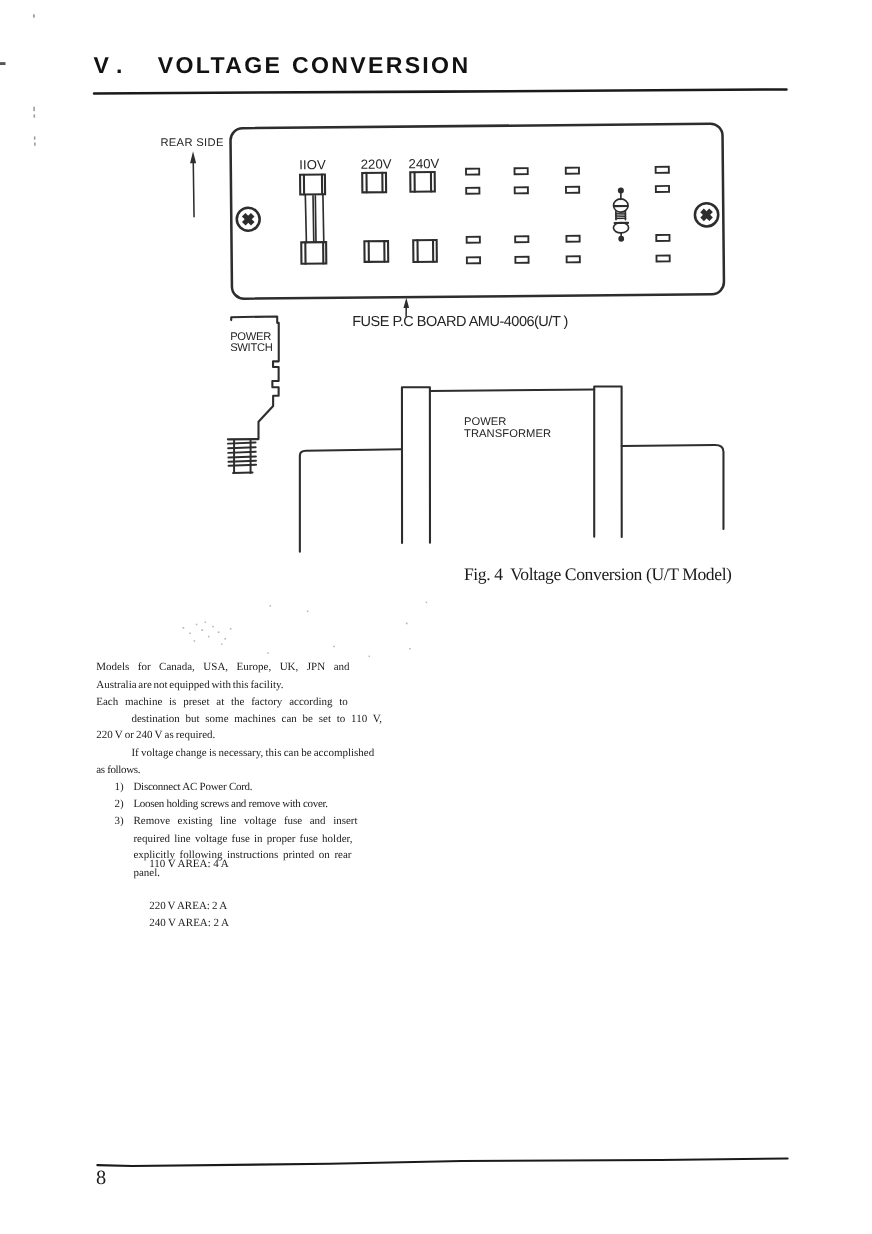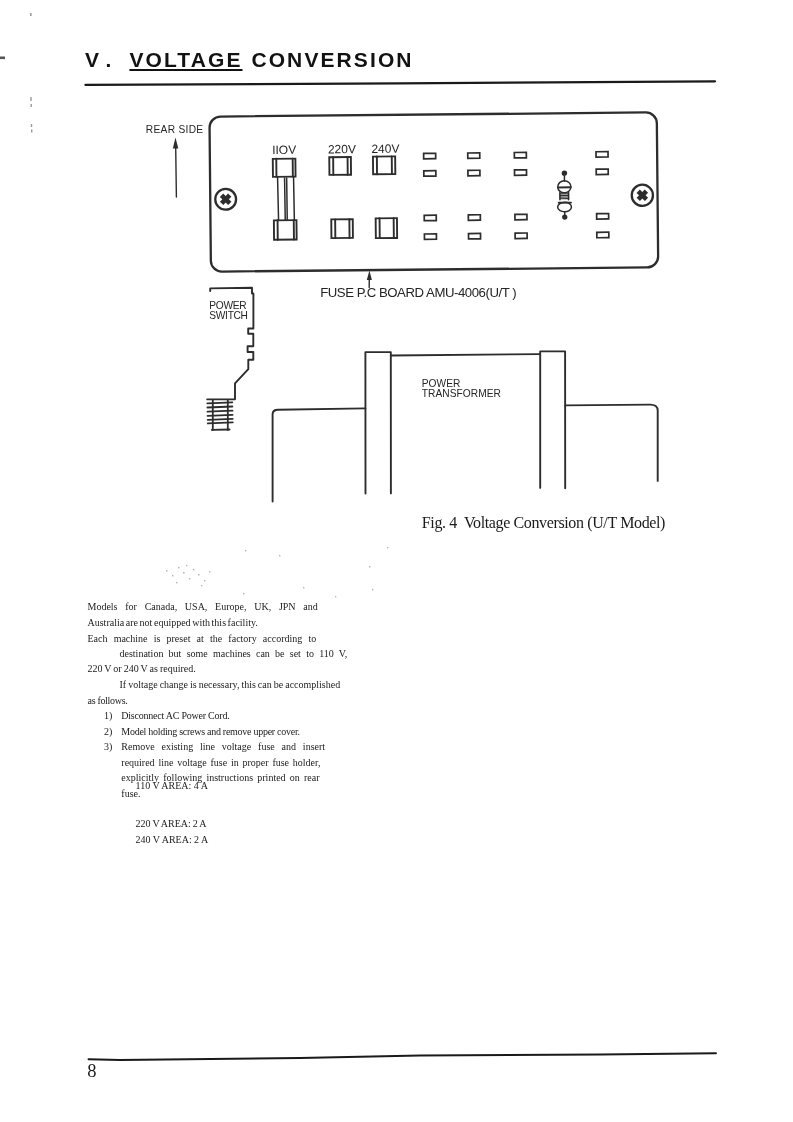--- a/index.html
+++ b/index.html
@@ -6,21 +6,21 @@
 body{position:relative;width:793px;height:1122px;overflow:hidden;
      font-family:"Liberation Sans",sans-serif;color:#161616;}
 .abs{position:absolute;}
 .bl{position:absolute;font-family:"Liberation Serif",serif;font-size:10px;
     line-height:1.117;white-space:pre;color:#1b1b1b;}
 svg text{fill:#252525;}
 </style>
 </head>
 <body>
 
-<div class="abs" style="left:85px;top:47.9px;font-size:21px;font-weight:bold;letter-spacing:2.1px;line-height:1.117;white-space:pre;color:#121212;"><span>V</span><span style="margin-left:4.4px;">.</span><span style="margin-left:16px;text-decoration:underline;">VOLTAGE</span><span style="margin-left:8.9px;margin-top:48px;">CONVERSION</span></div>
+<div class="abs" style="left:85px;top:47.9px;font-size:21px;font-weight:bold;letter-spacing:2.1px;line-height:1.117;white-space:pre;color:#121212;"><span>V</span><span style="margin-left:4.4px;">.</span><span style="margin-left:30px;">VOLTAGE</span><span style="margin-left:8.9px;margin-top:48px;">CONVERSION</span></div>
 
 <svg class="abs" style="left:0;top:0;" width="793" height="1122" viewBox="0 0 793 1122" fill="none" stroke-linecap="round">
 
 <path d="M85.5,84.9 L400,83.3 L715,81.3" stroke="#1a1a1a" stroke-width="2.3" fill="none"></path>
 
 <rect x="0" y="56.5" width="5" height="2.6" fill="#555"></rect>
 
 <g fill="#9a9a9a">
       <rect x="30" y="13" width="1.6" height="3"></rect>
       <rect x="30.3" y="97" width="1.4" height="4"></rect>
@@ -234,29 +234,29 @@
 <div class="bl" style="left:87.5px;top:648.1px;word-spacing:2.74px;margin-left:32px;">destination but some machines can be set to 110 V,</div>
 
 <div class="bl" style="left:87.5px;top:663.2px;word-spacing:-0.50px;">220 V or 240 V as required.</div>
 
 <div class="bl" style="left:87.5px;top:679px;word-spacing:-0.48px;margin-left:32px;">If voltage change is necessary, this can be accomplished</div>
 
 <div class="bl" style="left:87.5px;top:694.6px;letter-spacing:-0.31px;">as follows.</div>
 
 <div class="bl" style="left:121.3px;top:710.2px;letter-spacing:-0.23px;">Disconnect AC Power Cord.</div>
 
-<div class="bl" style="left:121.3px;top:725.6px;letter-spacing:-0.27px;">Model holding screws and remove upper cover.</div>
+<div class="bl" style="left:121.3px;top:725.6px;letter-spacing:-0.27px;">Loosen holding screws and remove with cover.</div>
 
 <div class="bl" style="left:121.3px;top:740.9px;word-spacing:4.34px;">Remove existing line voltage fuse and insert</div>
 
 <div class="bl" style="left:121.3px;top:756.5px;word-spacing:1.30px;">required line voltage fuse in proper fuse holder,</div>
 
 <div class="bl" style="left:121.3px;top:772.2px;word-spacing:1.72px;">explicitly following instructions printed on rear</div>
 
-<div class="bl" style="left:121.3px;top:787.8px;">fuse.</div>
+<div class="bl" style="left:121.3px;top:787.8px;">panel.</div>
 
 <div class="bl" style="left:135.6px;top:780px;word-spacing:-0.08px;">110 V AREA: 4 A</div>
 
 <div class="bl" style="left:135.6px;top:818.3px;word-spacing:-0.53px;">220 V AREA: 2 A</div>
 
 <div class="bl" style="left:135.6px;top:834.0px;word-spacing:-0.11px;">240 V AREA: 2 A</div>
 
 <div class="bl" style="left:104.0px;top:710.2px;">1)</div>
 
 <div class="bl" style="left:104.0px;top:725.6px;">2)</div>

